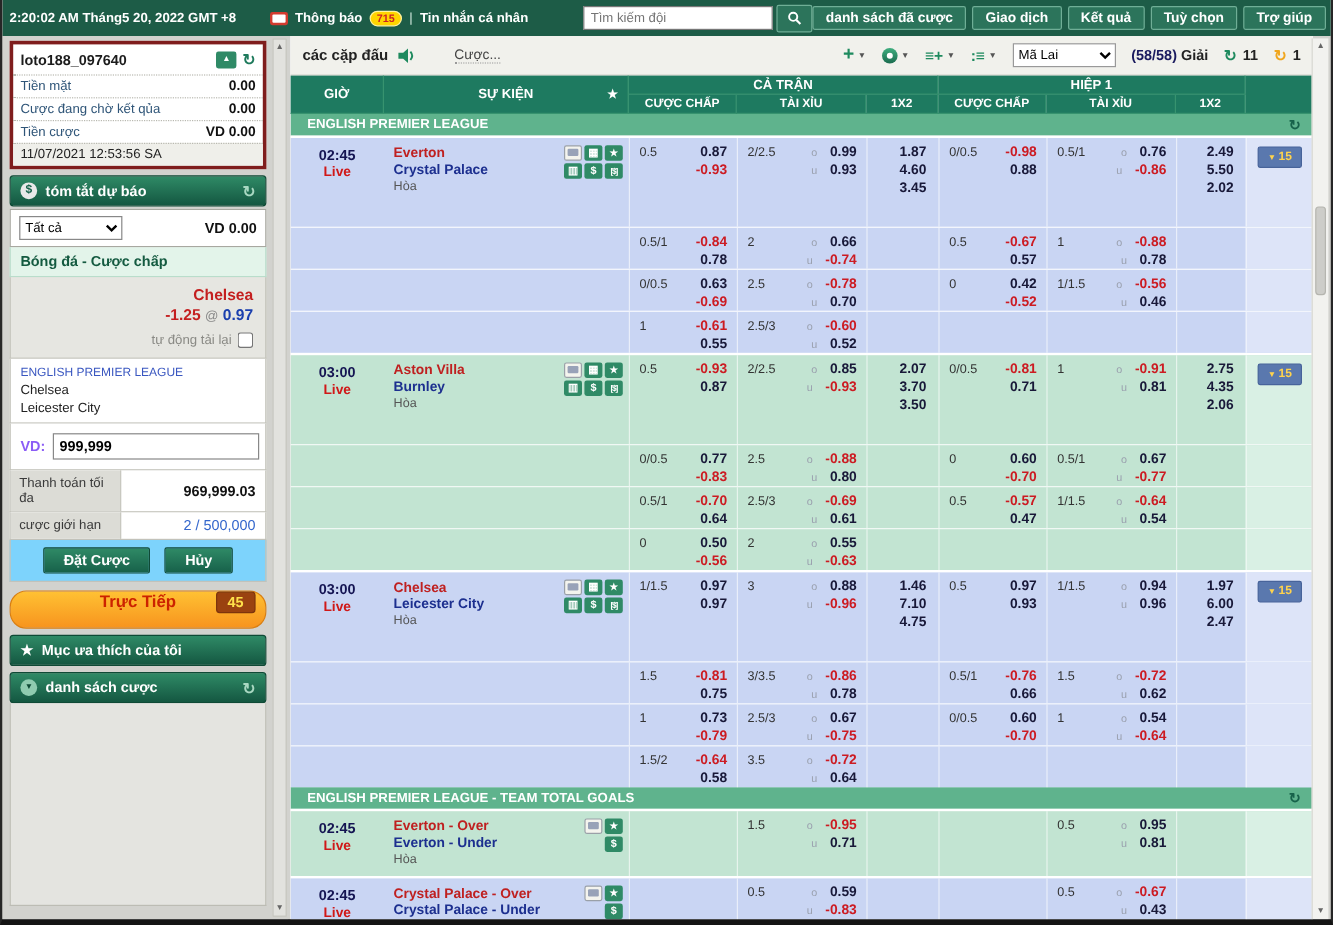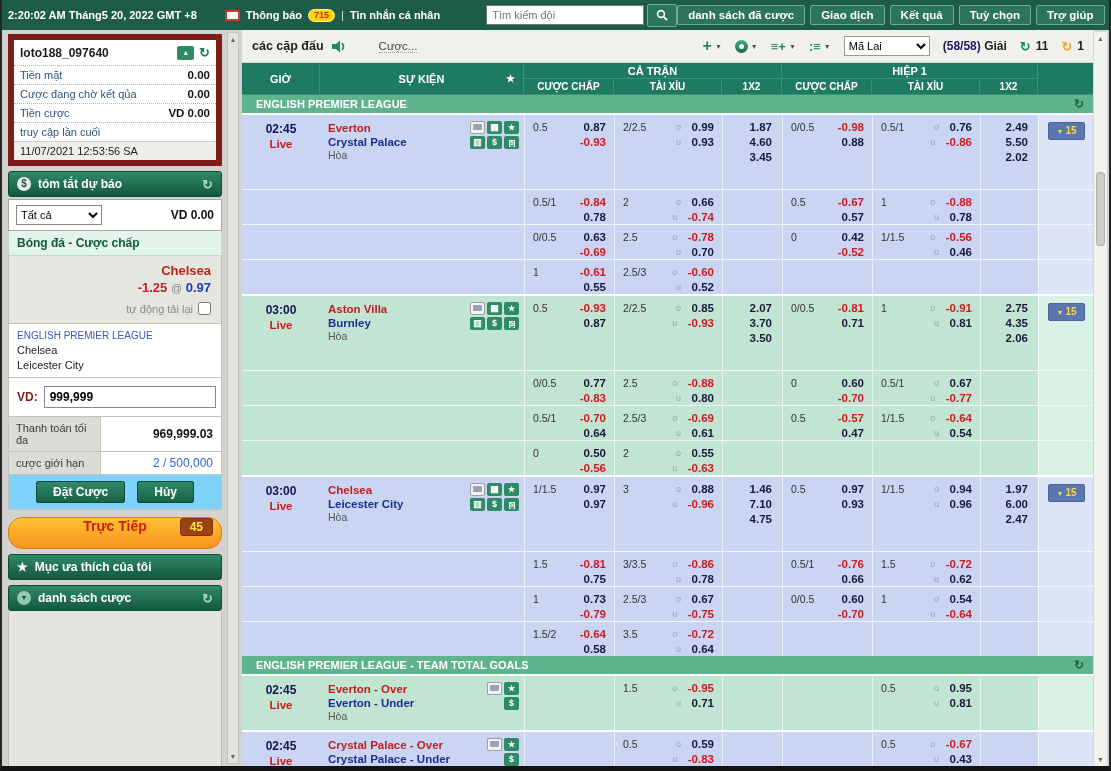--- a/index.html
+++ b/index.html
@@ -16,21 +16,21 @@
   .tb-sep{color:#cfe6db;font-weight:normal;}
   .tb-search{display:flex;align-items:center;gap:3px;margin-left:46px;}
   .tb-search input{width:146px;height:18px;border:1px solid #777;padding:0 5px;font-size:11px;font-family:inherit;}
   .search-btn{width:28px;height:21px;background:#2c745b;border:1px solid #6fae96;border-radius:2px;display:flex;align-items:center;justify-content:center;cursor:pointer;}
   .tb-buttons{margin-left:auto;display:flex;gap:5px;}
   .tb-btn{background:#2c745b;border:1px solid #6fae96;border-radius:2px;color:#fff;font-weight:bold;font-size:11.5px;padding:3px 10px;cursor:pointer;font-family:inherit;white-space:nowrap;}
   
   .sidebar{position:absolute;left:0;top:30px;bottom:0;width:238px;background:#d2d2ce;padding:4px 18px 4px 6px;box-sizing:border-box;}
   .sb-scroll{position:absolute;right:1px;top:2px;bottom:2px;width:12px;background:#e2e2de;border:1px solid #c4c4bc;box-sizing:border-box;}
   .sb-arrow{position:absolute;left:0;right:0;text-align:center;font-size:7px;color:#666;cursor:pointer;}
-  .acct{background:#fff;border:6px solid #7f1d1d;}
+  .acct{background:#fff;border:3px solid #7f1d1d;}
   .acct-hd{display:flex;align-items:center;padding:5px 6px;gap:5px;}
   .acct-user{font-weight:bold;font-size:12px;color:#1c1c1c;flex:1;}
   .sq-btn{width:17px;height:14px;background:#2f8a66;border-radius:2px;color:#fff;font-size:7px;text-align:center;line-height:14px;cursor:pointer;}
   .refresh{color:#1e7a5c;font-weight:bold;font-size:13px;cursor:pointer;}
   .acct-row{display:flex;justify-content:space-between;border-top:1px dotted #b8b8b0;padding:3px 6px;font-size:11px;color:#2f5578;}
   .acct-row b{color:#111;font-size:11.5px;}
   .acct-date{background:#efefea;color:#222;}
   .panel-hd{margin-top:5px;height:24px;border-radius:3px;background:linear-gradient(#2f8a66,#145741);color:#fff;font-weight:bold;font-size:12px;display:flex;align-items:center;padding:0 8px;gap:7px;border:1px solid #0f4a36;}
   .panel-hd .refresh{margin-left:auto;color:#a9d8c2;}
   .dollar-badge{width:14px;height:14px;border-radius:50%;background:#e9e9e9;color:#15624a;font-size:10px;font-weight:bold;text-align:center;line-height:14px;}
@@ -45,21 +45,21 @@
   .slip-line{font-size:13px;font-weight:bold;margin-top:2px;}
   .slip-line .neg{color:#c41f1f;}
   .slip-line .at{color:#888;font-weight:normal;font-size:11px;}
   .slip-line .odd{color:#1a3fae;}
   .auto{color:#8a8a85;font-size:11px;display:flex;justify-content:flex-end;align-items:center;gap:5px;margin-top:7px;}
   .auto input{margin:0;width:13px;height:13px;}
   .sel-box{background:#fff;border:1px solid #c2c2ba;border-top:none;padding:6px 8px;font-size:11px;}
   .sel-league{color:#3a57c0;font-size:10px;}
   .sel-team{color:#222;margin-top:3px;}
   .stake-row{background:#fff;border:1px solid #c2c2ba;border-top:none;display:flex;align-items:center;padding:8px;gap:6px;}
-  .stake-row label{font-weight:bold;font-size:12px;color:#7f1d1d;}
+  .stake-row label{font-weight:bold;font-size:12px;color:#8b5cf6;}
   .stake-input{flex:1;height:20px;border:1px solid #888;font-size:12px;font-weight:bold;padding:0 5px;font-family:inherit;}
   .pay-row{display:flex;border:1px solid #c2c2ba;border-top:none;background:#fff;font-size:11px;}
   .pay-label{width:92px;background:#dcdcd6;padding:5px 7px;color:#3a3a3a;border-right:1px solid #c8c8c0;box-sizing:border-box;}
   .pay-val{flex:1;display:flex;align-items:center;justify-content:flex-end;padding:0 8px;font-weight:bold;font-size:12px;color:#111;}
   .limit-val{color:#3366cc !important;font-weight:normal !important;}
   .actions{background:#7dd3fc;border:1px solid #c2c2ba;border-top:none;display:flex;justify-content:center;gap:12px;padding:6px;}
   .act-btn{background:linear-gradient(#2f8a66,#17614a);color:#fff;font-weight:bold;font-size:12px;border:1px solid #0f4a36;border-radius:2px;padding:3px 16px;cursor:pointer;font-family:inherit;}
   .live-bar{margin-top:7px;height:30px;border-radius:14px;background:linear-gradient(#ffc133,#f7941e);display:flex;justify-content:center;position:relative;border:1px solid #d97f12;cursor:pointer;}
   .live-bar .t{color:#cc2200;font-weight:bold;font-size:14px;}
   .live-count{position:absolute;right:8px;background:#9a4210;color:#ffe14a;font-weight:bold;font-size:12px;border-radius:3px;padding:1px 9px;border:1px solid #7d340c;}
@@ -183,23 +183,20 @@
           <b>0.00</b>
         </div>
       <div class="acct-row">
           <span>Cược đang chờ kết qủa</span>
           <b>0.00</b>
         </div>
       <div class="acct-row">
           <span>Tiền cược</span>
           <b>VD 0.00</b>
         </div>
-      <div class="acct-row">
-          <span>truy cập lần cuối</span>
-        </div>
       <div class="acct-row acct-date">
           <span>11/07/2021 12:53:56 SA</span>
         </div>
     </div>
 
     <div class="panel-hd">
       <span class="dollar-badge">$</span>
       <span>tóm tắt dự báo</span>
       <span class="refresh">↻</span>
     </div>

